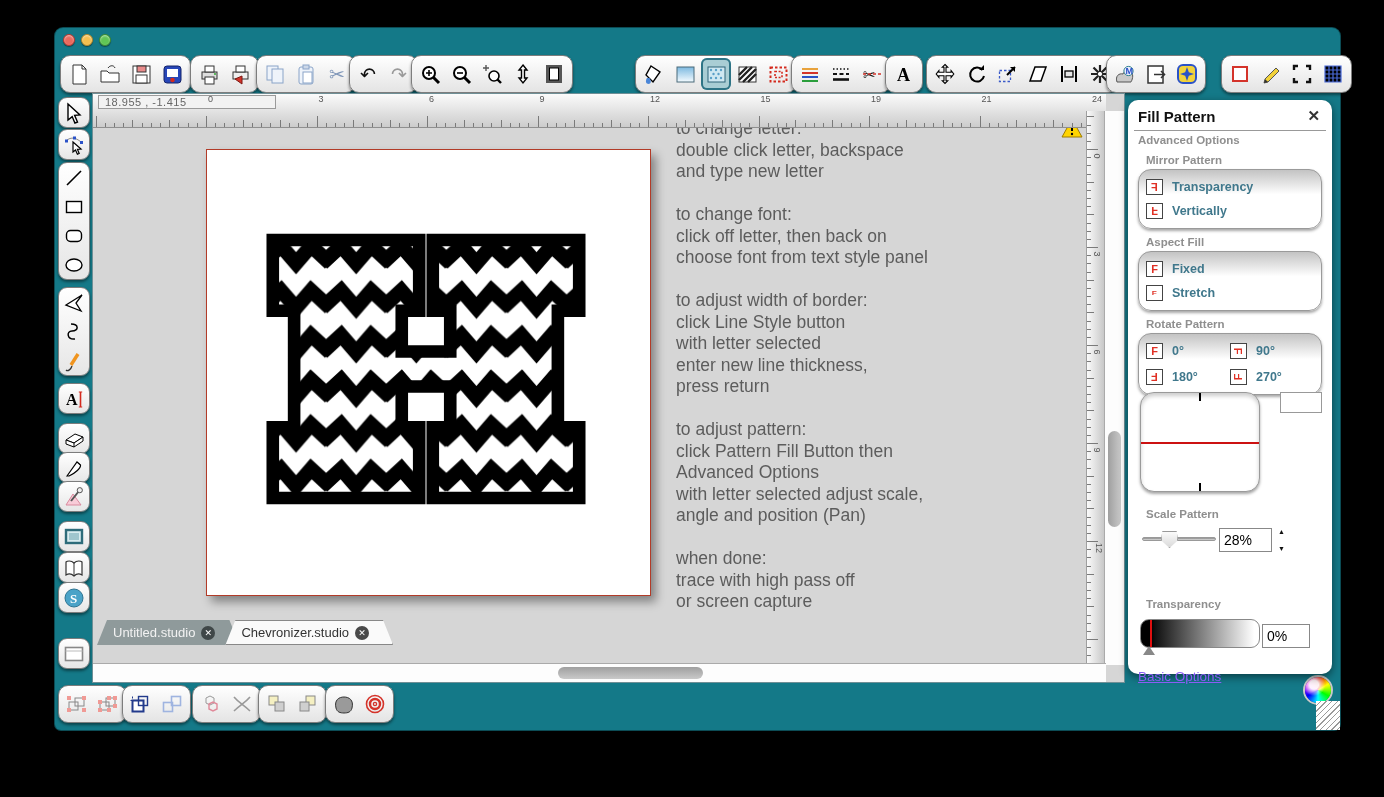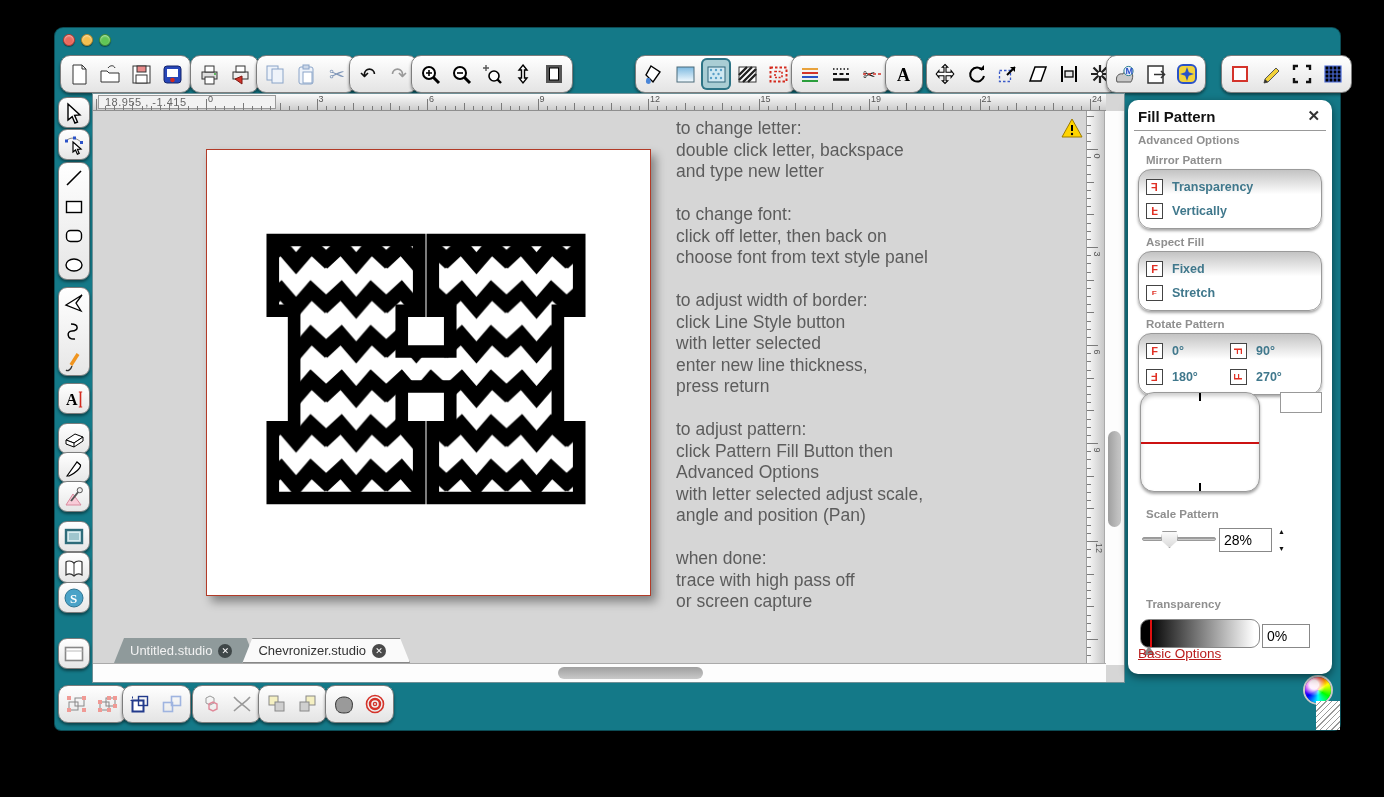--- a/index.html
+++ b/index.html
@@ -24,42 +24,42 @@
   .sel{background:#a9cdd4;box-shadow:inset 0 0 0 2px #2e7486;}
   .glyph{font-size:19px;line-height:1;color:#111;}
   .glyph.dim{color:#9a9a9a;}
   .glyph.blue{color:#7f96b8;}
   
   .lone,.lgrp{position:absolute;left:3px;width:32px;background:linear-gradient(#ffffff,#e6e6e6);
        border:1px solid #7d7d7d;border-radius:9px;box-shadow:0 2px 3px rgba(0,0,0,.45);}
   .lcell{width:30px;height:29px;display:flex;align-items:center;justify-content:center;border-radius:7px;}
   
   #ws{position:absolute;left:37px;top:65px;width:1033px;height:590px;background:#d6d6d6;overflow:hidden;border:1px solid #6f8f96;}
-  #hruler{position:absolute;left:0;top:0;width:1013px;height:17px;background:linear-gradient(#fbfbfb,#cccccc);border-bottom:1px solid #8f8f8f;}
+  #hruler{position:absolute;left:0;top:0;width:1013px;height:34px;background:linear-gradient(#fbfbfb,#cccccc);border-bottom:1px solid #8f8f8f;}
   .tick{position:absolute;bottom:0;width:1px;background:#7a7a7a;height:4px;}
   .tick.t1{height:7px;} .tick.t3{height:11px;}
   .hlab{position:absolute;top:0px;font-size:9px;color:#555;}
   #coordbox{position:absolute;left:5px;top:1px;width:178px;height:14px;background:#f2f2f2;border:1px solid #9a9a9a;
             font-size:11px;color:#666;padding-left:6px;letter-spacing:.5px;}
   #vruler{position:absolute;right:20px;top:17px;width:18px;height:554px;background:linear-gradient(90deg,#fbfbfb,#c8c8c8);border-left:1px solid #9f9f9f;}
   .vtick{position:absolute;left:0;height:1px;background:#7a7a7a;width:4px;}
   .vtick.t1{width:7px;} .vtick.t3{width:11px;}
   .vlab{position:absolute;left:7px;font-size:9px;color:#555;transform:rotate(90deg);}
   #vscroll{position:absolute;right:0;top:17px;width:20px;height:554px;background:#fdfdfd;border-left:1px solid #aaa;}
   #vthumb{position:absolute;left:3px;width:13px;height:96px;top:320px;background:linear-gradient(90deg,#9f9f9f,#c9c9c9);border-radius:7px;}
   #hscroll{position:absolute;left:0;bottom:0;width:1013px;height:19px;background:#fdfdfd;border-top:1px solid #aaa;}
   #hthumb{position:absolute;top:3px;left:465px;width:145px;height:12px;background:linear-gradient(#9f9f9f,#c9c9c9);border-radius:7px;}
   
   #page{position:absolute;left:113px;top:55px;width:445px;height:447px;background:#fff;border:1px solid #b23b28;
         box-shadow:5px 6px 9px rgba(0,0,0,.38);}
   #hletter{position:absolute;left:59px;top:81px;}
   #instructions{position:absolute;left:583px;top:24px;width:310px;font-size:17.5px;line-height:21.5px;color:#5c5c5c;white-space:pre-line;}
   #warn{position:absolute;left:968px;top:24px;}
   
-  #tabs{position:absolute;left:21px;bottom:19px;height:25px;display:flex;}
+  #tabs{position:absolute;left:4px;bottom:19px;height:43px;display:flex;}
   .tab{height:25px;padding:0 24px 0 16px;display:flex;align-items:center;gap:6px;font-size:13px;
        clip-path:polygon(10px 0,calc(100% - 10px) 0,100% 100%,0 100%);}
   .tab.inactive{background:#8f9a9b;color:#f2f2f2;margin-right:-14px;}
   .tab.active{background:#fafafa;color:#333;box-shadow:inset 0 0 0 1px #888;z-index:2;}
   .closeb{width:14px;height:14px;border-radius:50%;background:#3f4748;color:#fff;font-size:9px;display:flex;align-items:center;justify-content:center;}
   .tab.active .closeb{background:#4a4a4a;}
   
   .bgrp{position:absolute;height:38px;top:657px;background:linear-gradient(#ffffff,#e4e4e4);border:1px solid #7d7d7d;
         border-radius:10px;box-shadow:0 2px 3px rgba(0,0,0,.45);display:flex;align-items:center;padding:0 3px;gap:1px;}
   
@@ -94,21 +94,21 @@
   #scaleinput{position:absolute;left:91px;top:428px;width:53px;height:24px;border:1px solid #888;font-size:14px;padding:2px 4px;}
   #steppers{position:absolute;left:150px;top:428px;width:12px;height:24px;display:flex;flex-direction:column;justify-content:space-between;font-size:7px;color:#111;}
   #panbtn{position:absolute;left:12px;top:458px;width:172px;height:27px;background:linear-gradient(#c3c3c3,#ffffff 45%);
           border:1px solid #9a9a9a;border-radius:13px;box-shadow:0 2px 3px rgba(0,0,0,.35);display:flex;align-items:center;gap:12px;padding:0 8px;}
   #panicon{width:18px;height:17px;border:1px solid #444;background:#eef4f6;display:flex;align-items:center;justify-content:center;}
   #transbar{position:absolute;left:12px;top:519px;width:120px;height:29px;border-radius:9px;border:1px solid #888;
             background:linear-gradient(90deg,#000 0 8%,#111 12%,#fff 96%);}
   #transline{position:absolute;left:9px;top:0;width:2px;height:100%;background:#e01010;}
   #transmark{position:absolute;left:2px;top:26px;width:0;height:0;border-left:6px solid transparent;border-right:6px solid transparent;border-bottom:9px solid #888;}
   #transinput{position:absolute;left:134px;top:524px;width:48px;height:24px;border:1px solid #888;font-size:14px;padding:2px 4px;}
-  #basiclink{position:absolute;left:10px;top:546px;font-size:13.5px;color:#b91c1c;text-decoration:underline;}
+  #basiclink{position:absolute;left:10px;top:569px;font-size:13.5px;color:#8b5cf6;text-decoration:underline;}
 </style>
 </head>
 <body>
 
 <div id="stage">
  <div id="win">
 
   <div id="titlebar">
     <div class="tlight" id="tl-close"></div>
     <div class="tlight" id="tl-min"></div>

